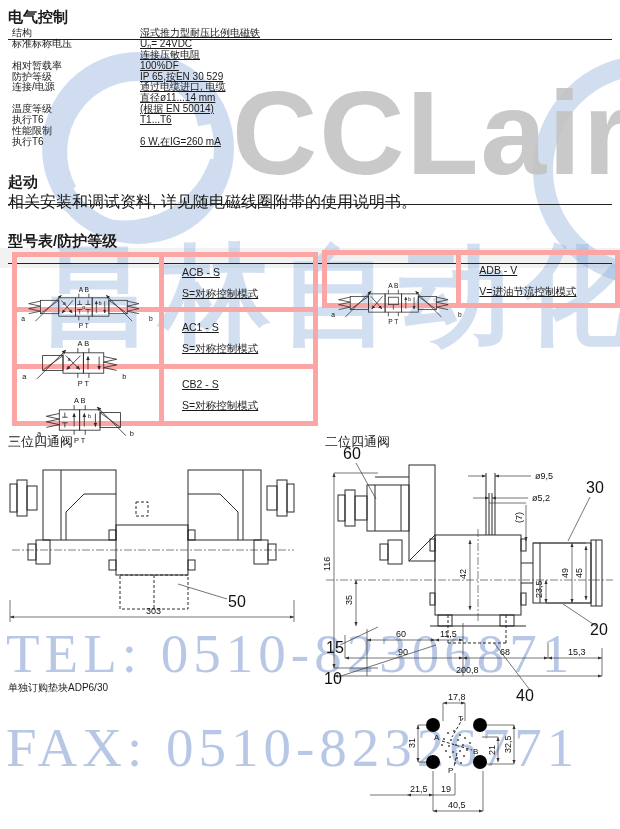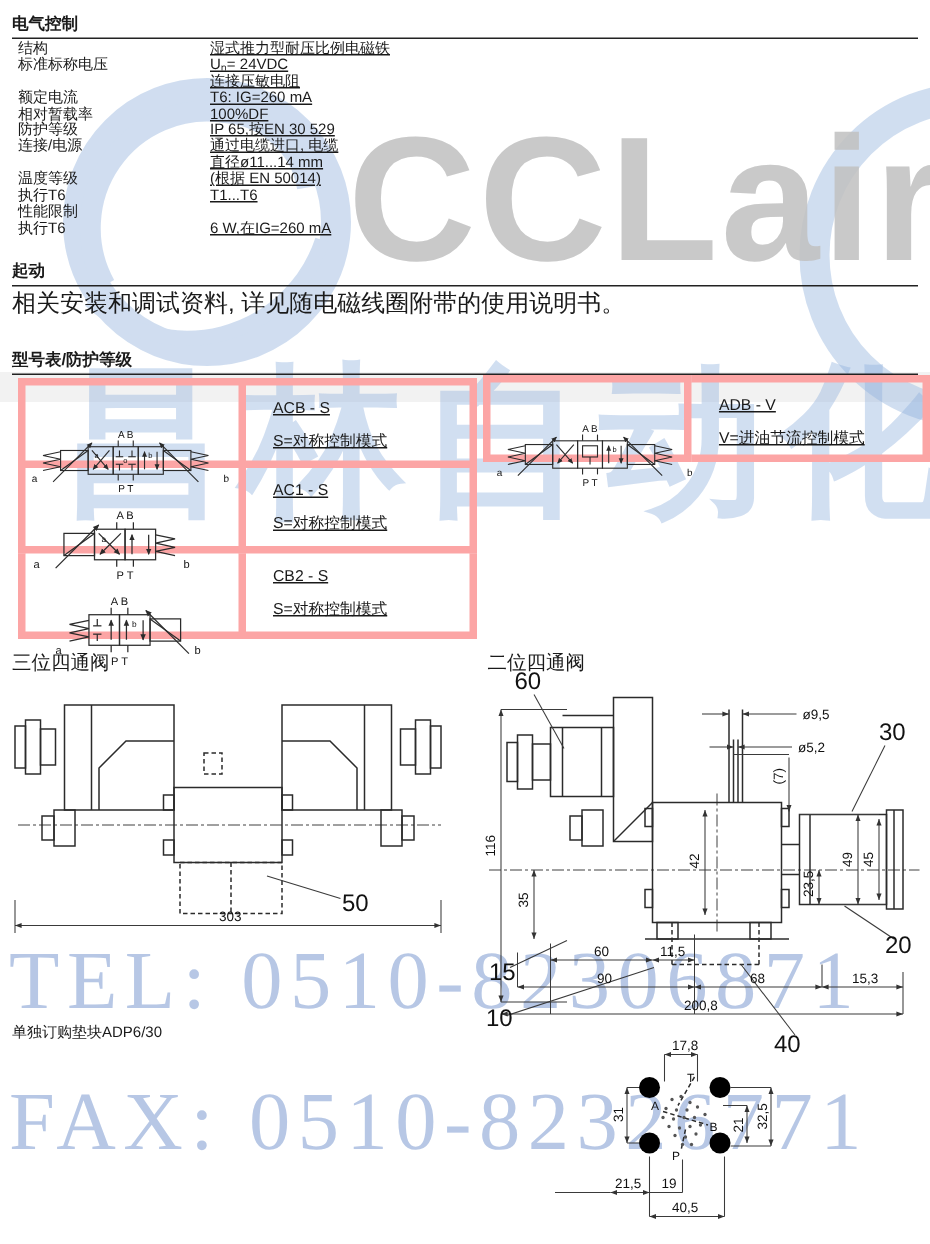--- a/index.html
+++ b/index.html
@@ -13,21 +13,21 @@
              color:#c2c2c2;opacity:.88;line-height:1;}
   .wm-cn{left:40px;top:240px;font-size:110px;font-weight:bold;letter-spacing:10px;
          color:#8fb0dd;opacity:.40;line-height:1;}
   .wm-tel{left:6px;top:626px;font-family:"Liberation Serif",serif;font-size:55px;
           letter-spacing:5px;color:#7d9bd0;opacity:.55;line-height:1;}
   .wm-fax{left:6px;top:720px;font-family:"Liberation Serif",serif;font-size:55px;
           letter-spacing:5px;color:#7d9bd0;opacity:.55;line-height:1;}
   
   .content{position:absolute;left:0;top:0;width:620px;height:829px;z-index:1;}
   .sec-hd{position:absolute;left:8px;width:604px;border-bottom:1.2px solid #222;
-          font-weight:bold;font-size:11px;padding-bottom:2px;}
+          font-weight:bold;font-size:15px;padding-bottom:12px;}
   .spec{position:absolute;left:12px;top:28px;width:600px;font-size:10px;}
   .srow{display:flex;height:10.9px;line-height:10.9px;}
   .slabel{width:128px;flex:none;}
   .sval{flex:1;text-decoration:underline;}
   .para{position:absolute;left:8px;font-size:16px;}
   table.mt{position:absolute;border-collapse:collapse;font-size:10.5px;}
   table.mt td{border:5px solid #fca5a5;padding:0;vertical-align:middle;text-decoration:underline;}
   .symcell{width:142px;}
   .txtcell{width:131px;padding-left:18px !important;vertical-align:top !important;}
   .mt-right .symcell{width:141px;}
@@ -79,24 +79,20 @@
           <span class="slabel">结构</span>
           <span class="sval">湿式推力型耐压比例电磁铁</span>
         </div>
       <div class="srow">
           <span class="slabel">标准标称电压</span>
           <span class="sval">Uₙ= 24VDC</span>
         </div>
       <div class="srow">
           <span class="slabel"></span>
           <span class="sval">连接压敏电阻</span>
-        </div>
-      <div class="srow">
-          <span class="slabel">额定电流</span>
-          <span class="sval">T6: IG=260 mA</span>
         </div>
       <div class="srow">
           <span class="slabel">相对暂载率</span>
           <span class="sval">100%DF</span>
         </div>
       <div class="srow">
           <span class="slabel">防护等级</span>
           <span class="sval">IP 65,按EN 30 529</span>
         </div>
       <div class="srow">

